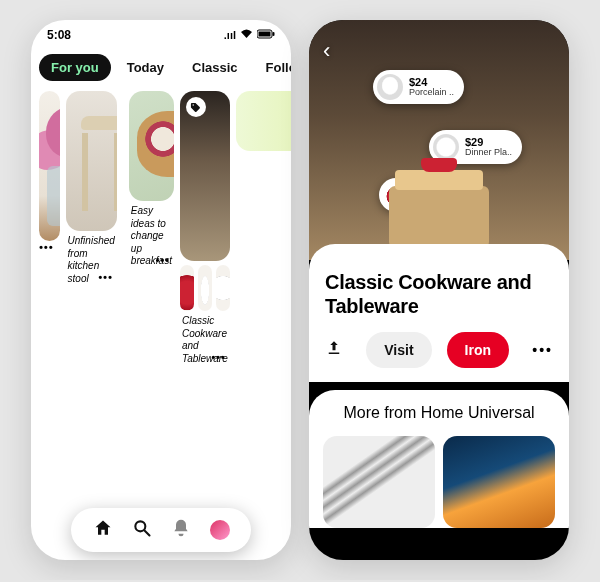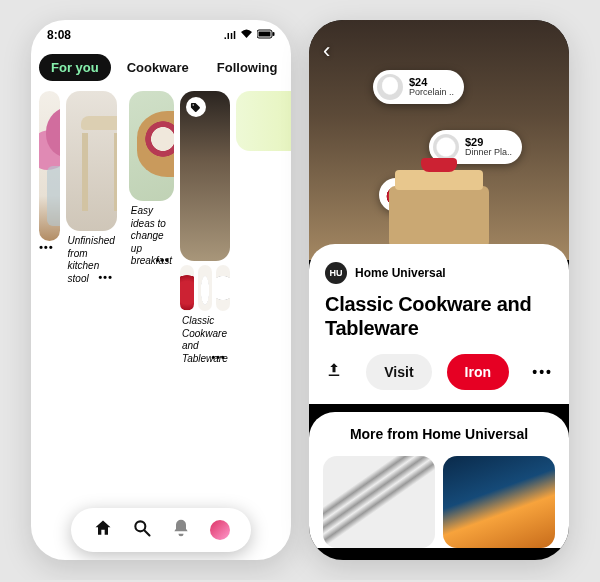--- a/index.html
+++ b/index.html
@@ -164,53 +164,54 @@
   }
   .btn.visit { background:#efefef; color:#111; }
   .btn.save { background:#e60023; color:#fff; }
   .dots {font-weight:900; letter-spacing:2px; font-size:14px;}
   .gap-black { height:8px; background:#000; }
   .more-card {
     background:#fff;
     border-radius:26px 26px 0 0;
     padding:14px 14px 0 14px;
   }
-  .more-title { font-size:14px; font-weight:700; text-align:center; margin-bottom:14px; }
+  .more-title { font-size:16px; font-weight:400; text-align:center; margin-bottom:14px; }
   .more-grid { display:flex; gap:8px; }
   .more-grid > div { flex:1; height:92px; border-radius:14px; }
   .more-knives { background:linear-gradient(145deg,#eee 30%,#999 34%,#eee 38%,#999 42%,#eee 46%,#999 50%,#eee 54%), #e3ddd0; background-blend-mode:normal;}
   .more-glasses { background:linear-gradient(160deg,#0a2a4a,#154a78 40%,#f7a33c 60%,#c76b1a); }
 </style>
 </head>
 <body>
 
 <div class="phone left">
 
   <div class="status-bar">
-    <span>8:08</span>
+    <span>5:08</span>
     <div class="status-icons">
       <span>.ııl</span>
       <span>
         <svg width="13" height="10" viewBox="0 0 13 10">
             <path d="M6.5 9 L1 3 Q6.5 -2 12 3 Z" fill="#000"></path>
           </svg>
       </span>
       <span>
         <svg width="18" height="10" viewBox="0 0 18 10">
             <rect x="0" y="1" width="15" height="8" rx="2" fill="none" stroke="#000"></rect>
             <rect x="1.5" y="2.5" width="12" height="5" fill="#000"></rect>
             <rect x="15.5" y="3" width="2" height="4" rx="1" fill="#000"></rect>
           </svg>
       </span>
     </div>
   </div>
 
   <div class="tabs">
     <div class="tab active">For you</div>
-    <div class="tab">Cookware</div>
+    <div class="tab">Today</div>
+    <div class="tab">Classic</div>
     <div class="tab">Following</div>
 
   </div>
 
   <div class="feed">
     <div class="col">
       <div class="pin">
         <div class="pin-img img-flower"></div>
         <div class="more-dots-standalone">•••</div>
       </div>
@@ -302,24 +303,20 @@
       <div class="thumb"></div>
       <div class="txt">
         <span class="price">$60</span>
         <span class="name">Cast Iron E..</span>
       </div>
     </div>
     <div class="hero-island"></div>
   </div>
 
   <div class="detail-card">
-    <div class="brand">
-      <div class="brand-logo">HU</div>
-      <span>Home Universal</span>
-    </div>
     <div class="detail-title">Classic Cookware and Tableware</div>
     <div class="detail-actions">
       <span class="share-ic">
         <svg width="18" height="18" viewBox="0 0 24 24">
             <path fill="#111" d="M12 3l5 5h-3v7h-4V8H7l5-5zM5 18h14v2H5z"></path>
           </svg>
       </span>
       <div class="btns">
         <div class="btn visit">Visit</div>
         <div class="btn save">Iron</div>

